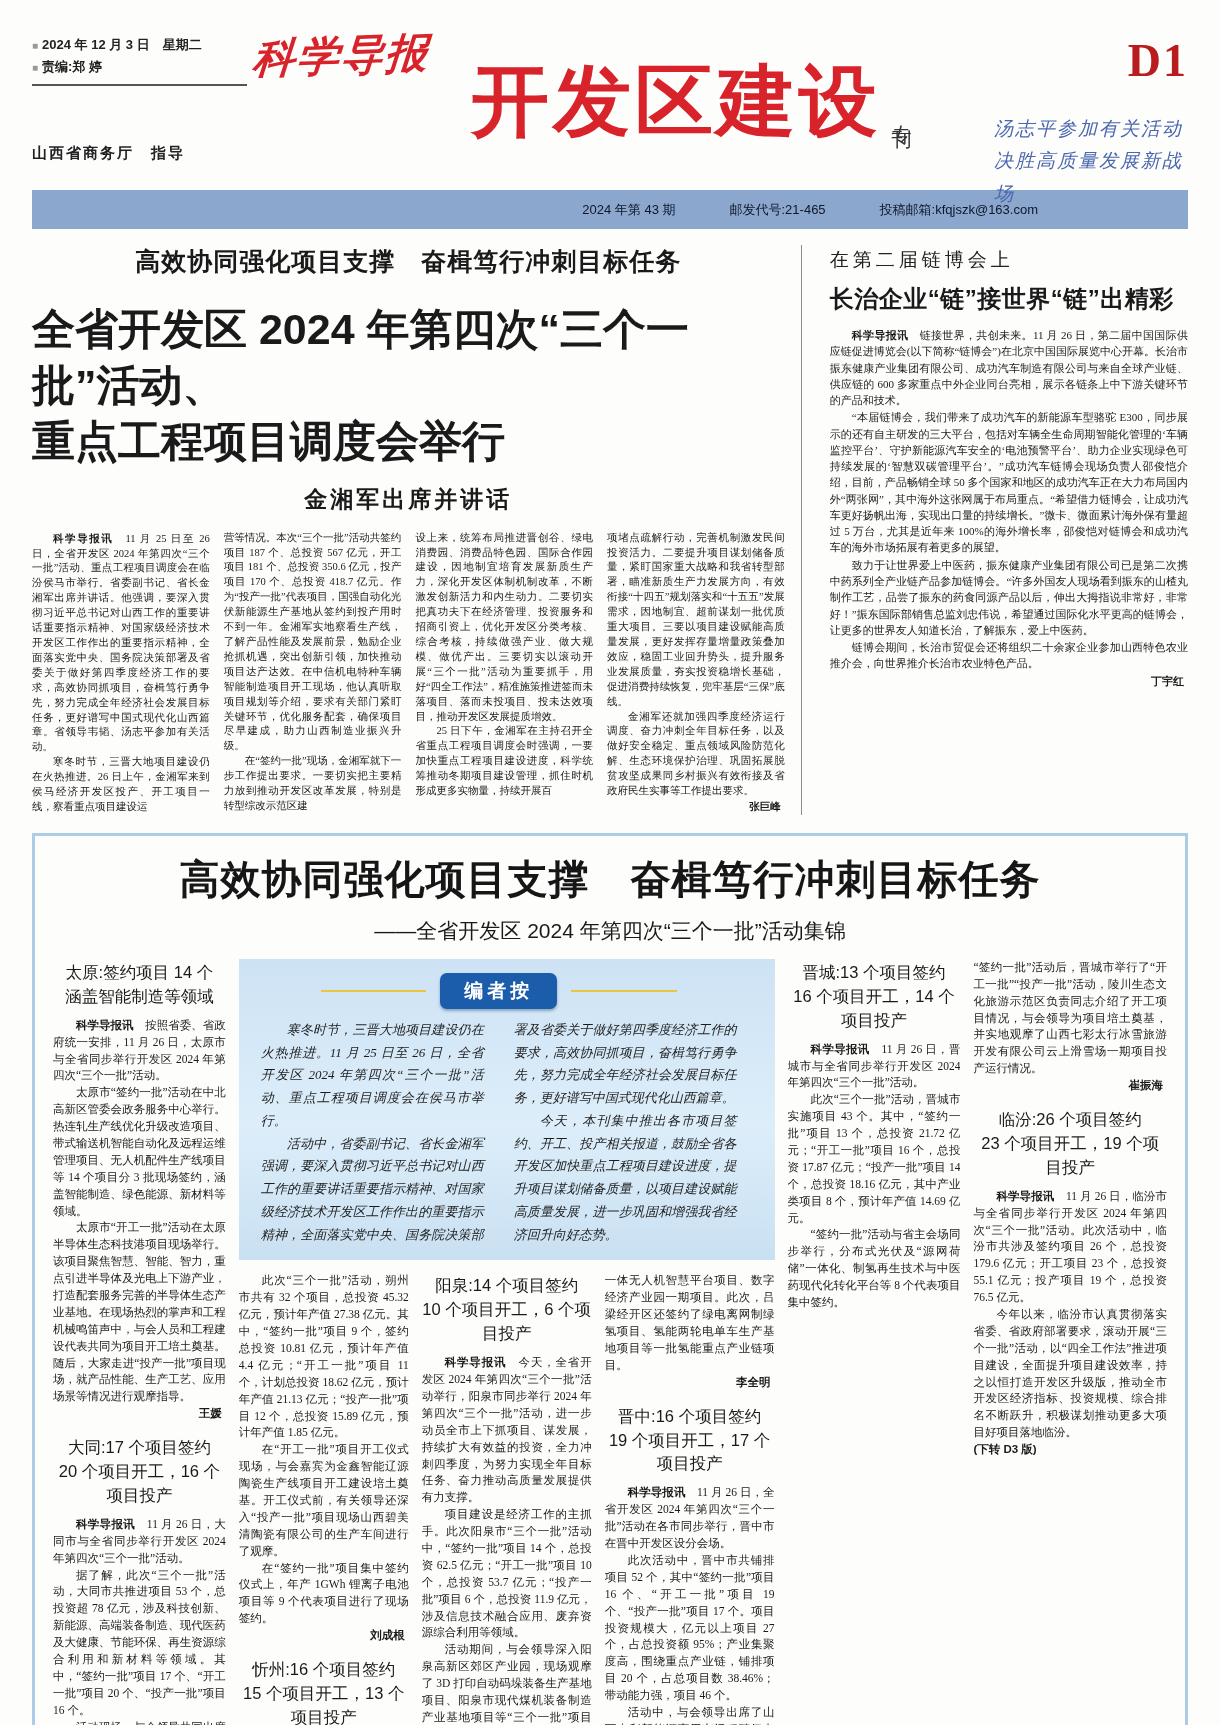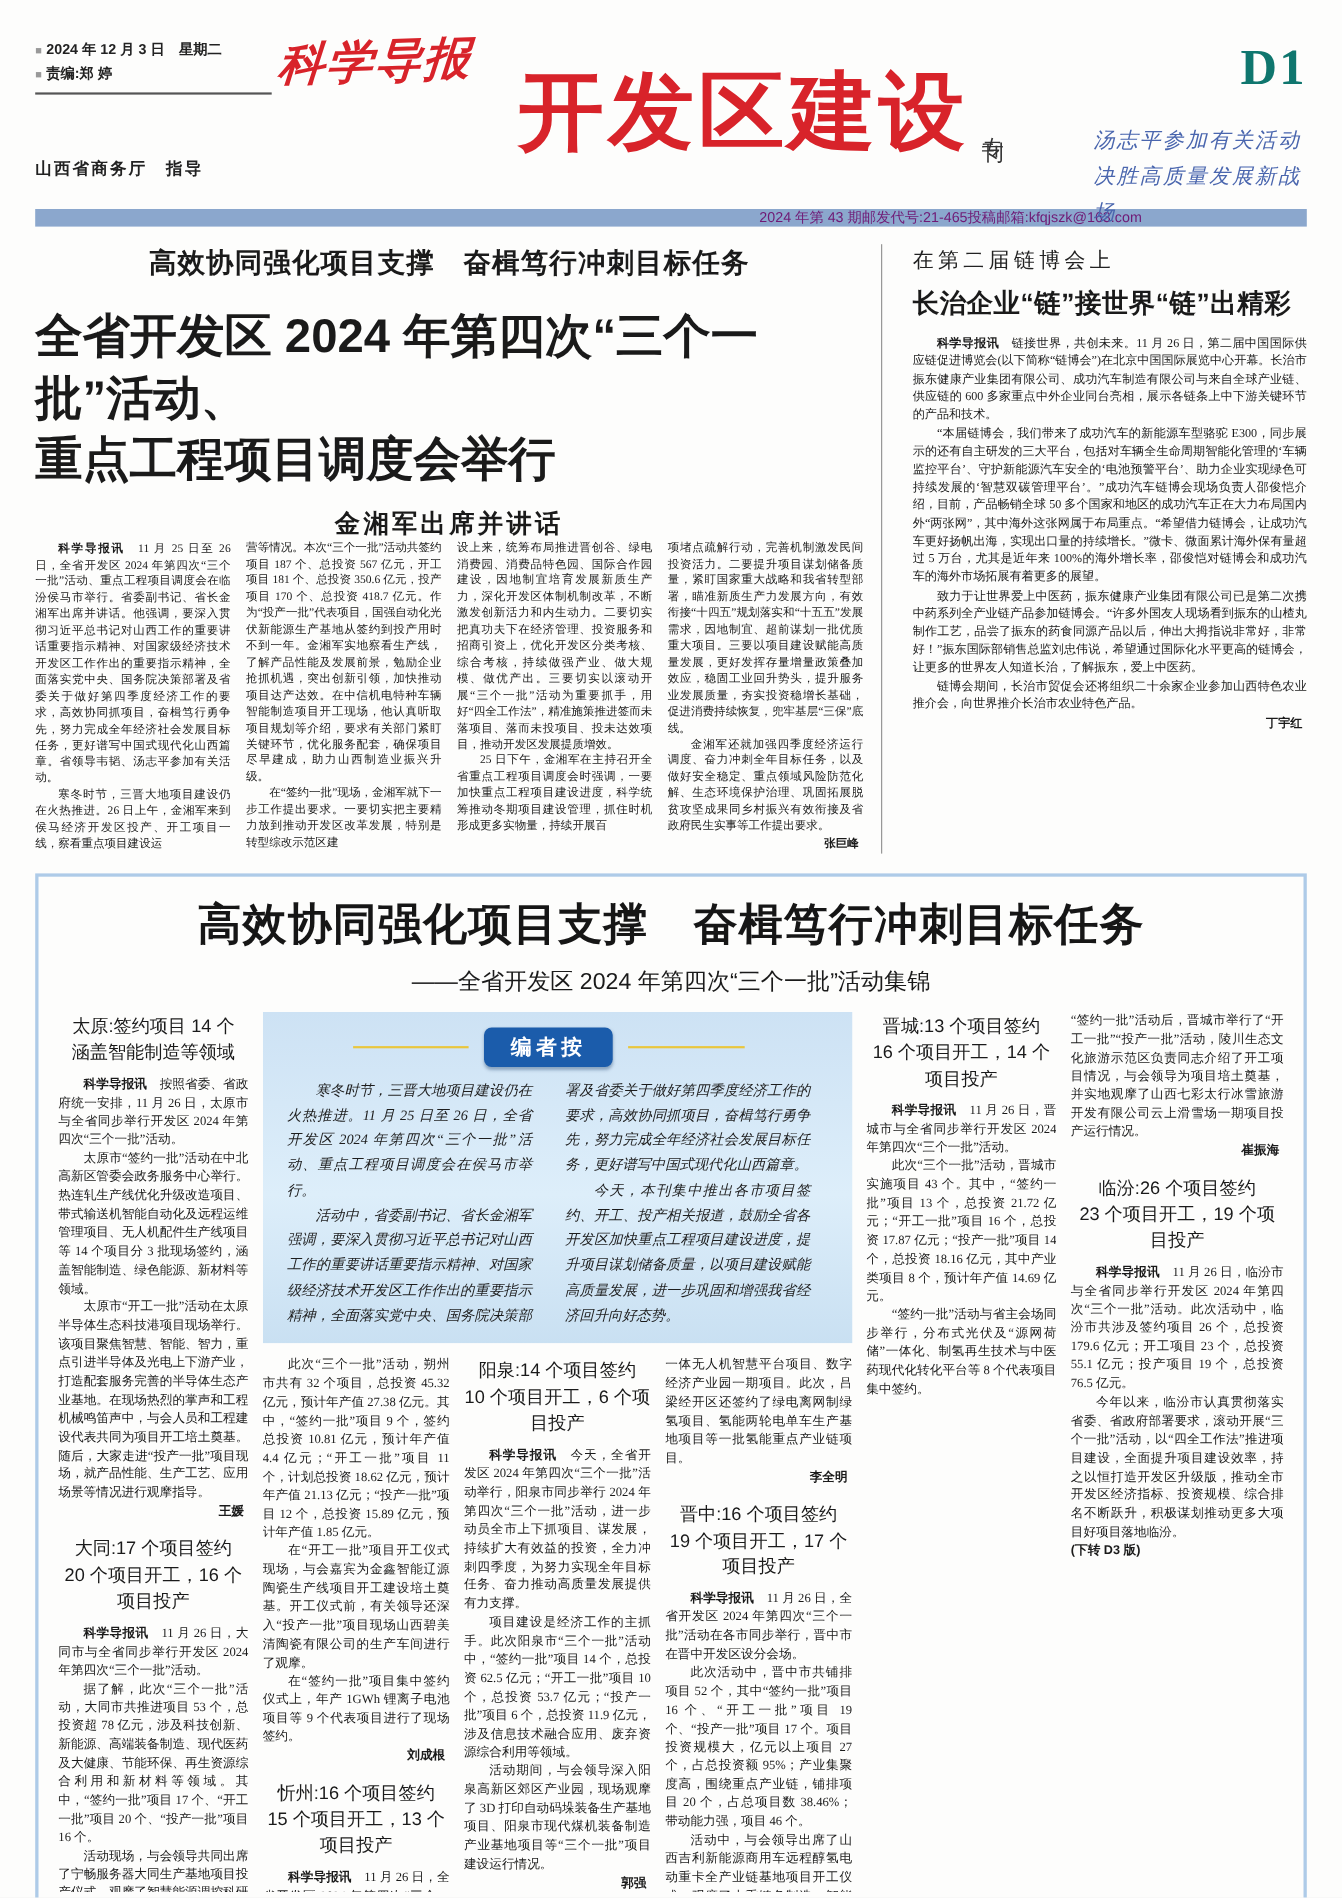--- a/index.html
+++ b/index.html
@@ -15,36 +15,36 @@
   .dateline .sq { color:#999; font-size:10px; margin-right:4px; }
   .guidance { margin-top:58px; font-family:"Liberation Sans",sans-serif; font-size:15px; font-weight:bold; letter-spacing:2px; color:#222; }
   .paper-logo { font-size:42px; font-weight:bold; font-style:italic; color:#d8232a; flex:none;
                 transform:skewX(-6deg) rotate(-2deg); margin:-6px 10px 0 6px; letter-spacing:2px; white-space:nowrap; }
   .edition-wrap { flex:1; display:flex; justify-content:center; align-items:center; margin-top:28px; }
   .edition-title { font-family:"Liberation Sans","DejaVu Sans",sans-serif; font-size:78px; font-weight:900;
                    color:#d8232a; letter-spacing:4px; line-height:1; }
   .edition-sub { writing-mode:vertical-rl; font-size:20px; color:#333; letter-spacing:6px; margin:26px 0 0 8px;
                  font-family:"Liberation Sans",sans-serif; }
   .mast-right { width:240px; flex:none; text-align:right; }
-  .page-no { font-size:46px; font-weight:bold; font-family:"Liberation Serif",serif; color:#0f766e; letter-spacing:2px; }
+  .page-no { font-size:46px; font-weight:bold; font-family:"Liberation Serif",serif; color:#b91c1c; letter-spacing:2px; }
   .slogan { margin-top:26px; font-size:19px; line-height:1.7; color:#4a66ae; font-style:italic; text-align:left;
             padding-left:46px; letter-spacing:2px; }
 
   
-  .issue-bar { height:16px; background:#8ba7cd; color:#701a75; font-family:"Liberation Sans",sans-serif;
-               font-size:13px; display:flex; align-items:center; justify-content:flex-end; 
+  .issue-bar { height:39px; background:#8ba7cd; color:#0f172a; font-family:"Liberation Sans",sans-serif;
+               font-size:13px; display:flex; align-items:center; justify-content:flex-end; gap:54px;
                padding-right:150px; margin-top:6px; }
 
   
   .top-zone { display:flex; margin-top:16px; }
   .top-story { width:66.5%; padding-right:16px; }
   .kicker { text-align:center; font-family:"Liberation Sans",sans-serif; font-weight:bold; font-size:25px; letter-spacing:1px; }
   .headline { font-family:"Liberation Sans","DejaVu Sans",sans-serif; font-weight:700;
               font-size:43px; line-height:1.3; margin-top:24px; letter-spacing:0px; }
-  .deck { text-align:center; font-family:"Liberation Sans",sans-serif; font-weight:bold; font-size:23px; margin:14px 0 0 0; letter-spacing:3px; }
+  .deck { text-align:center; font-family:"Liberation Sans",sans-serif; font-weight:bold; font-size:23px; margin:14px 0 16px 0; letter-spacing:3px; }
   .body-cols { display:flex; gap:14px; }
   .bcolm { flex:1; font-size:10.5px; line-height:1.42; text-align:justify; }
   p.para { text-indent:2em; margin:0; }
   .lead { font-family:"Liberation Sans",sans-serif; font-weight:bold; }
   .byline { text-align:right; font-weight:bold; font-family:"Liberation Sans",sans-serif; padding-right:4px; }
 
   
   .side-story { width:33.5%; border-left:1px solid #8d8d8d; padding-left:28px; }
   .side-kicker { font-size:19px; letter-spacing:4px; color:#222; font-family:"Liberation Sans",sans-serif; margin-top:2px; }
   .side-title { font-family:"Liberation Sans",sans-serif; font-weight:900; font-size:24px; margin:10px 0 12px 0; letter-spacing:0.5px; }

